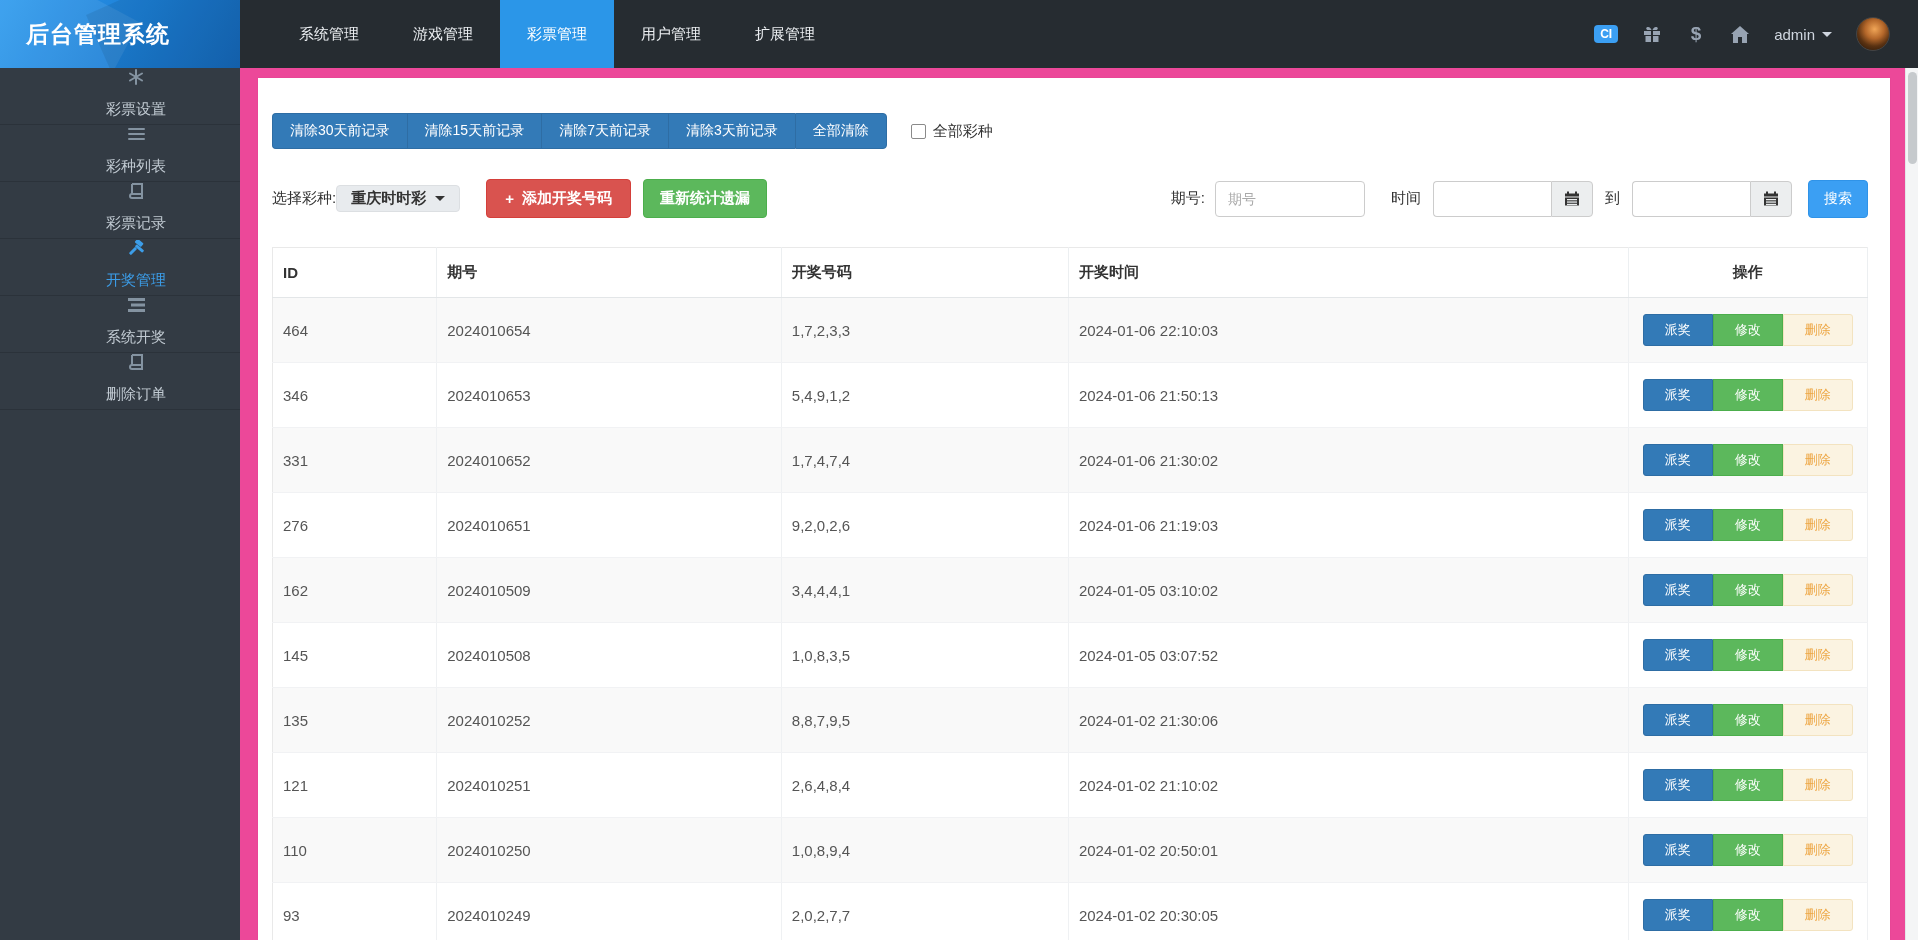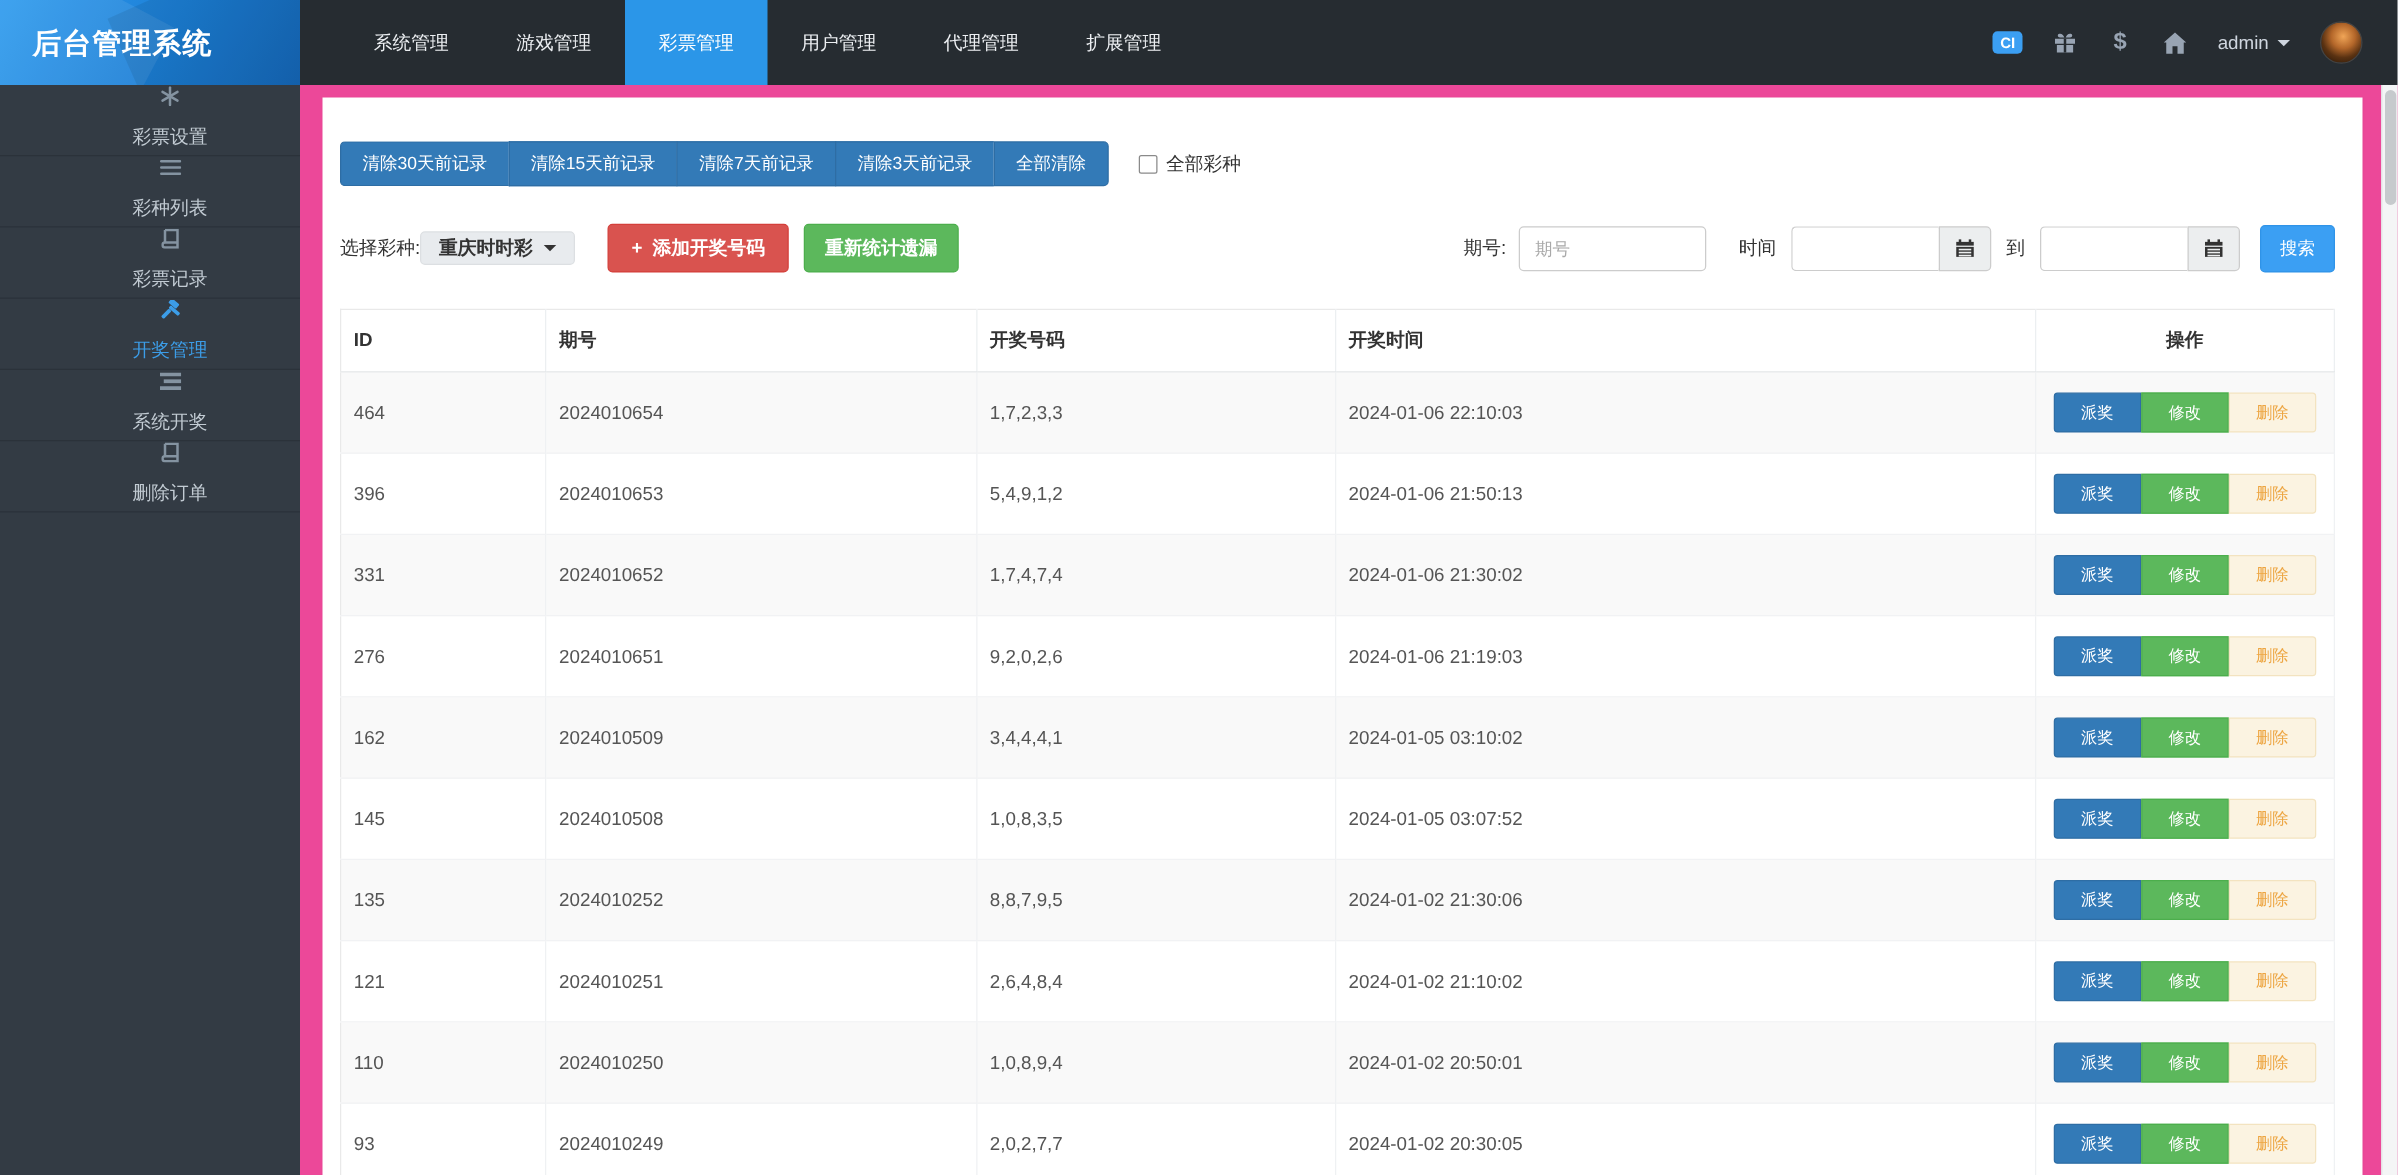--- a/index.html
+++ b/index.html
@@ -108,21 +108,20 @@
 
 <header class="navbar">
   <div class="logo">
     <span class="logo-text">后台管理系统</span>
   </div>
   <nav class="nav-tabs">
     <div class="nav-tab">系统管理</div>
     <div class="nav-tab">游戏管理</div>
     <div class="nav-tab active">彩票管理</div>
     <div class="nav-tab">用户管理</div>
-    <div class="nav-tab">代理管理</div>
     <div class="nav-tab">扩展管理</div>
   </nav>
   <div class="nav-right">
     <span class="ci-badge">CI</span>
     <span class="nav-ico">
       <svg width="20" height="20" viewBox="0 0 20 20">
           <g fill="#98a4b3">
         <rect x="2" y="7" width="16" height="4"></rect>
             <rect x="3.5" y="12" width="13" height="6"></rect>
         <rect x="9" y="7" width="2" height="11" fill="#262c31"></rect>
@@ -316,21 +315,21 @@
     <td class="center">
       <span class="act-group">
         <button class="act-btn act-pay">派奖</button>
         <button class="act-btn act-edit">修改</button>
         <button class="act-btn act-del">删除</button>
       </span>
     </td>
   </tr>
 
   <tr>
-    <td>396</td>
+    <td>346</td>
     <td>2024010653</td>
     <td>5,4,9,1,2</td>
     <td>2024-01-06 21:50:13</td>
     <td class="center">
       <span class="act-group">
         <button class="act-btn act-pay">派奖</button>
         <button class="act-btn act-edit">修改</button>
         <button class="act-btn act-del">删除</button>
       </span>
     </td>

